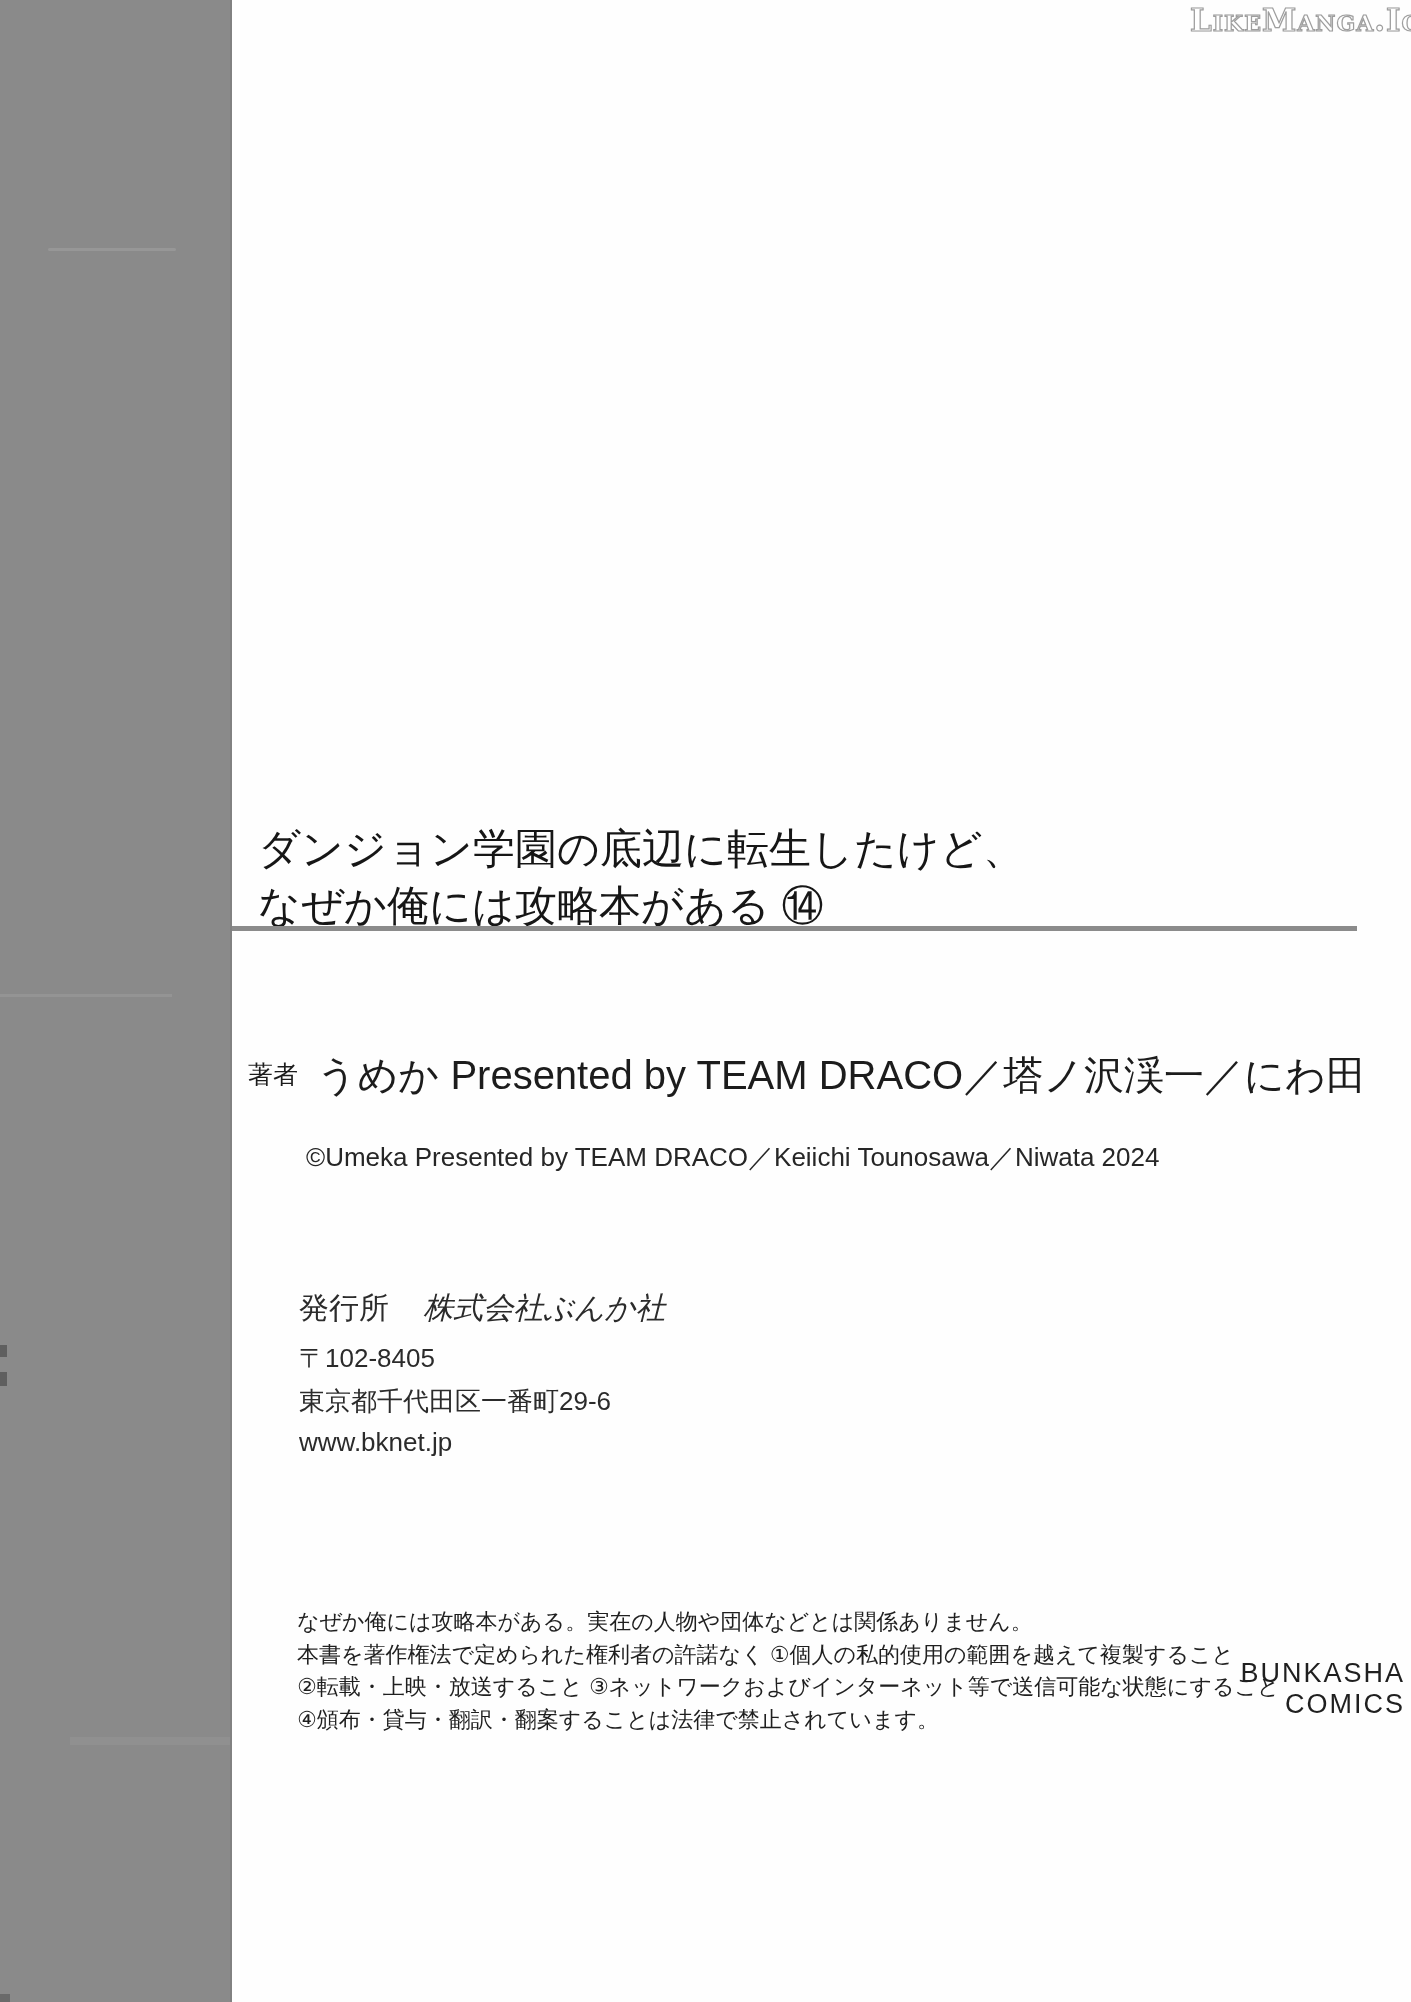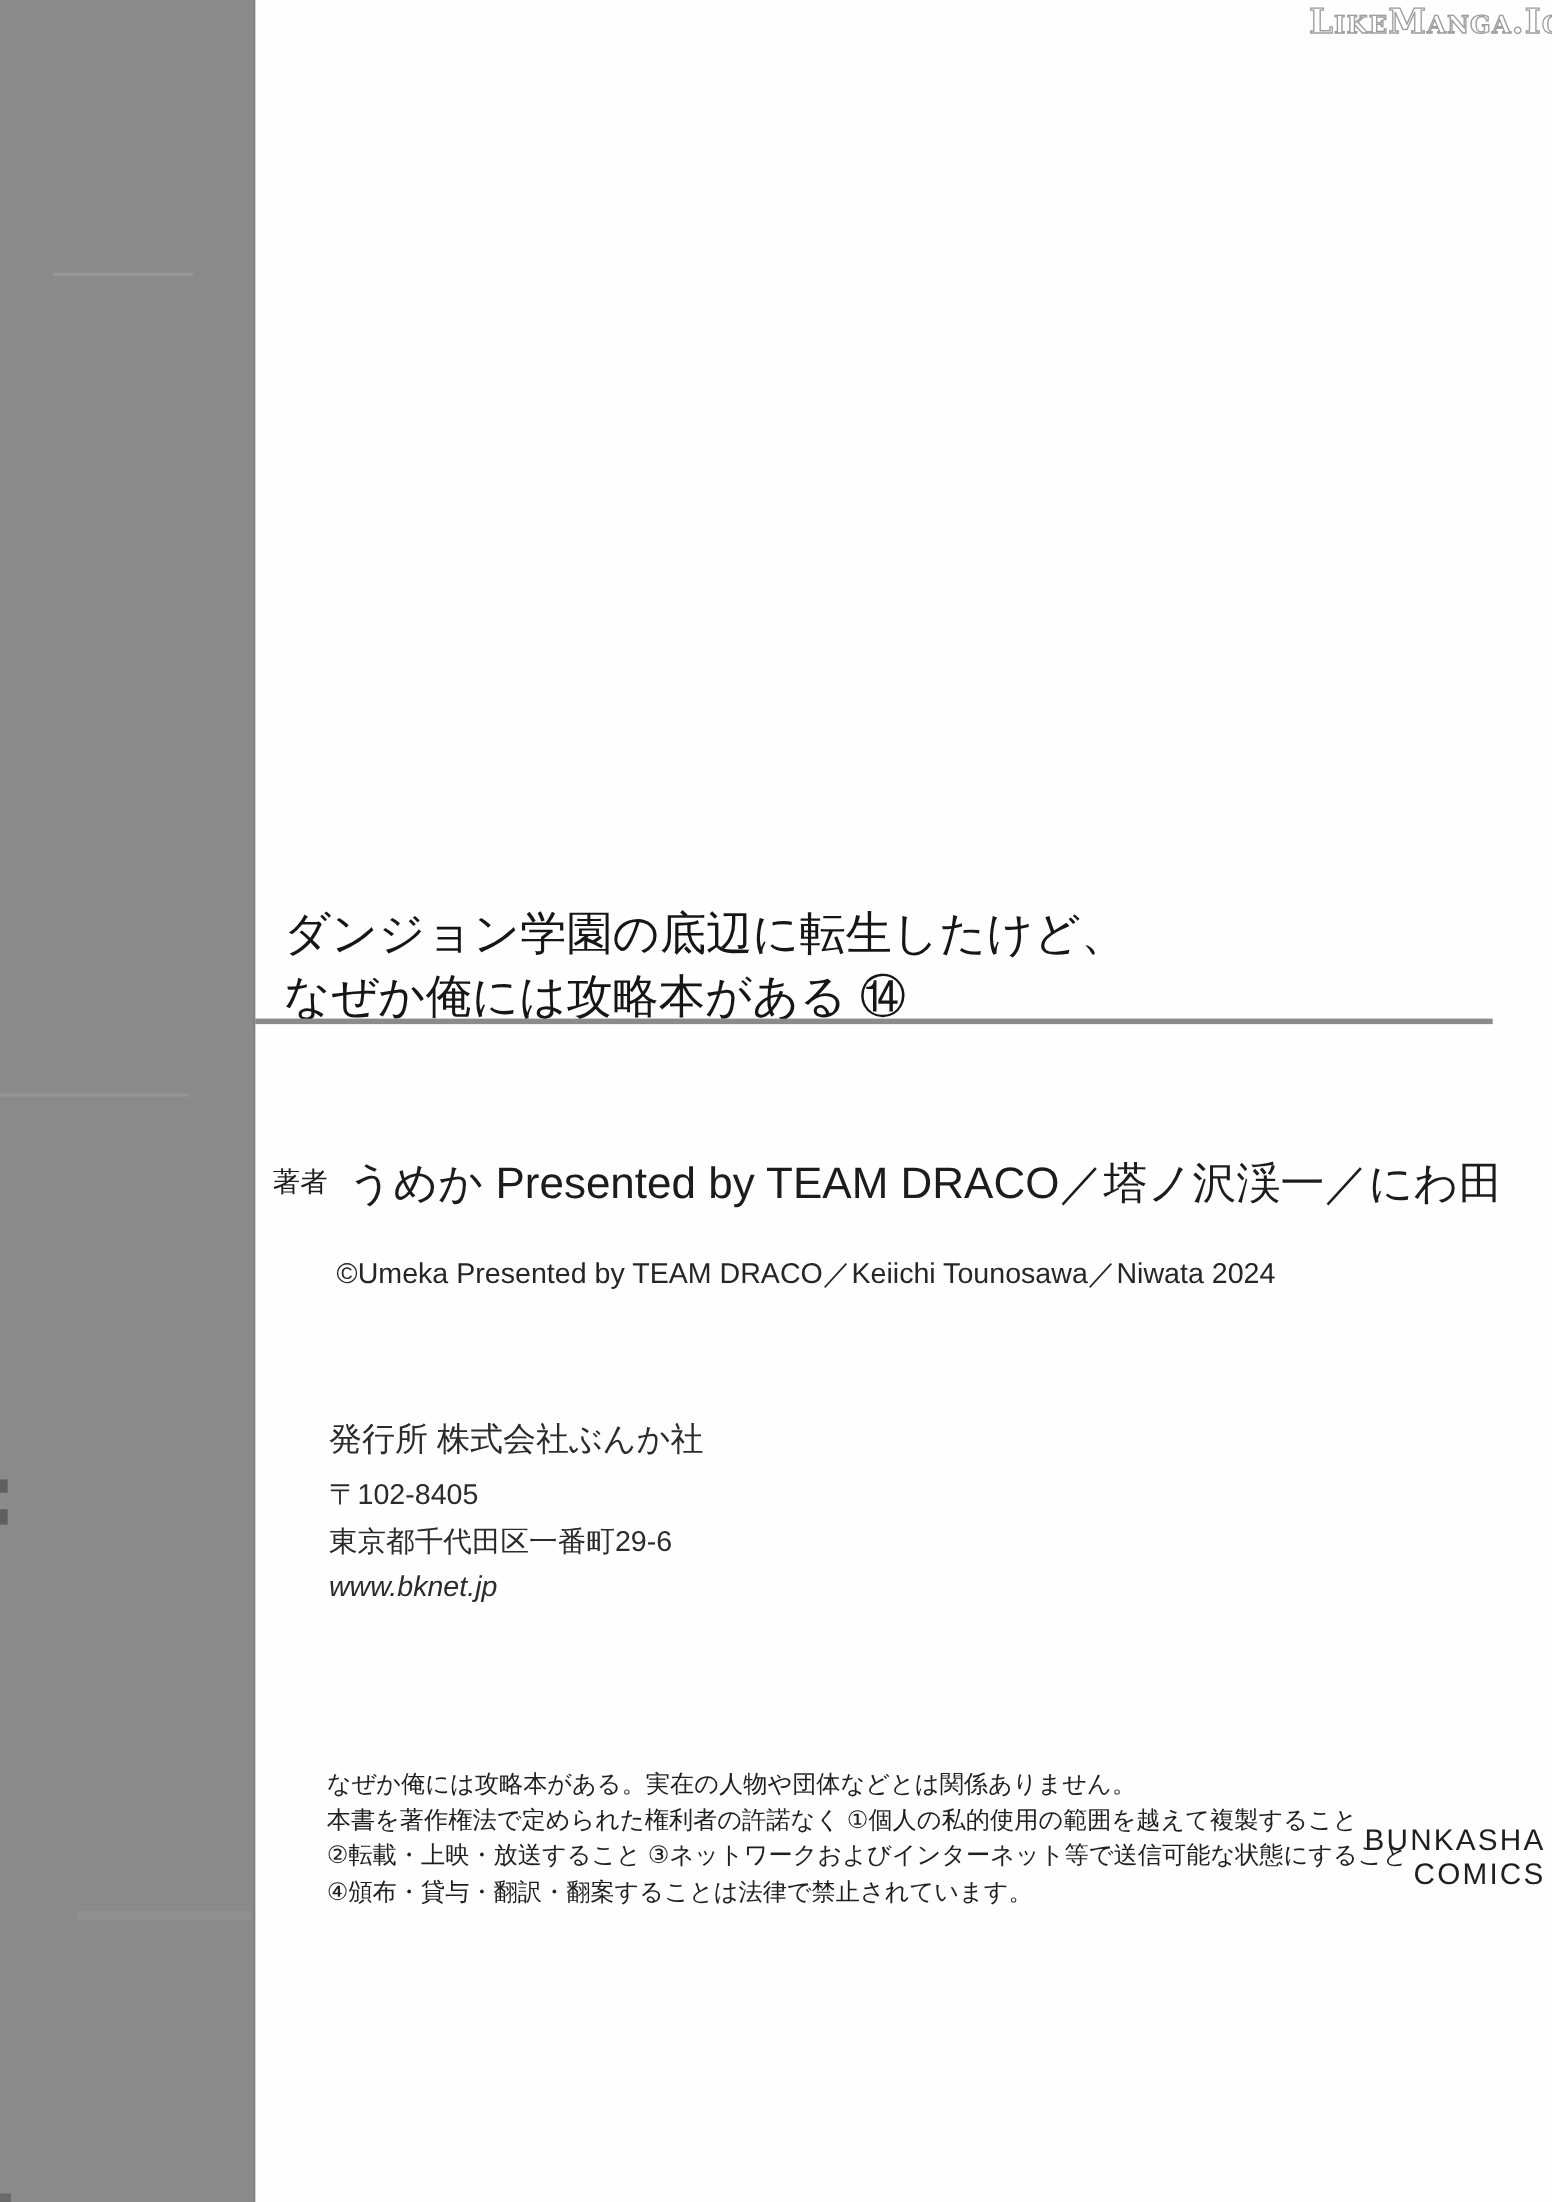--- a/index.html
+++ b/index.html
@@ -44,24 +44,24 @@
     color:#1c1c1c;
   }
   .author-label{font-size:25px;vertical-align:6px;text-align:center;}
   .author-names{font-size:40px;margin-left:14px;}
   .copyright-line{
     position:absolute;left:306px;top:1140px;width:1000px;
     font-size:26px;color:#262626;white-space:nowrap;
   }
   .publisher{position:absolute;left:299px;top:1288px;color:#2b2b2b;}
   .publisher-row1{font-size:30px;white-space:nowrap;}
-  .publisher-name{}
+  .publisher-name{margin-left:26px;font-style:italic;}
   .publisher-postal{font-size:26px;margin-top:12px;}
   .publisher-address{font-size:26px;margin-top:8px;}
-  .publisher-site{font-size:26px;margin-top:8px;font-style:italic;}
+  .publisher-site{font-size:26px;margin-top:8px;}
   .disclaimer{
     position:absolute;left:297px;top:1606px;width:960px;
     font-size:22px;line-height:32.5px;color:#1f1f1f;white-space:nowrap;
   }
   .imprint{
     position:absolute;left:1215px;top:1658px;width:190px;
     text-align:right;color:#1f1f1f;
     font-size:27px;letter-spacing:2px;line-height:31px;white-space:nowrap;
   }
 </style>

